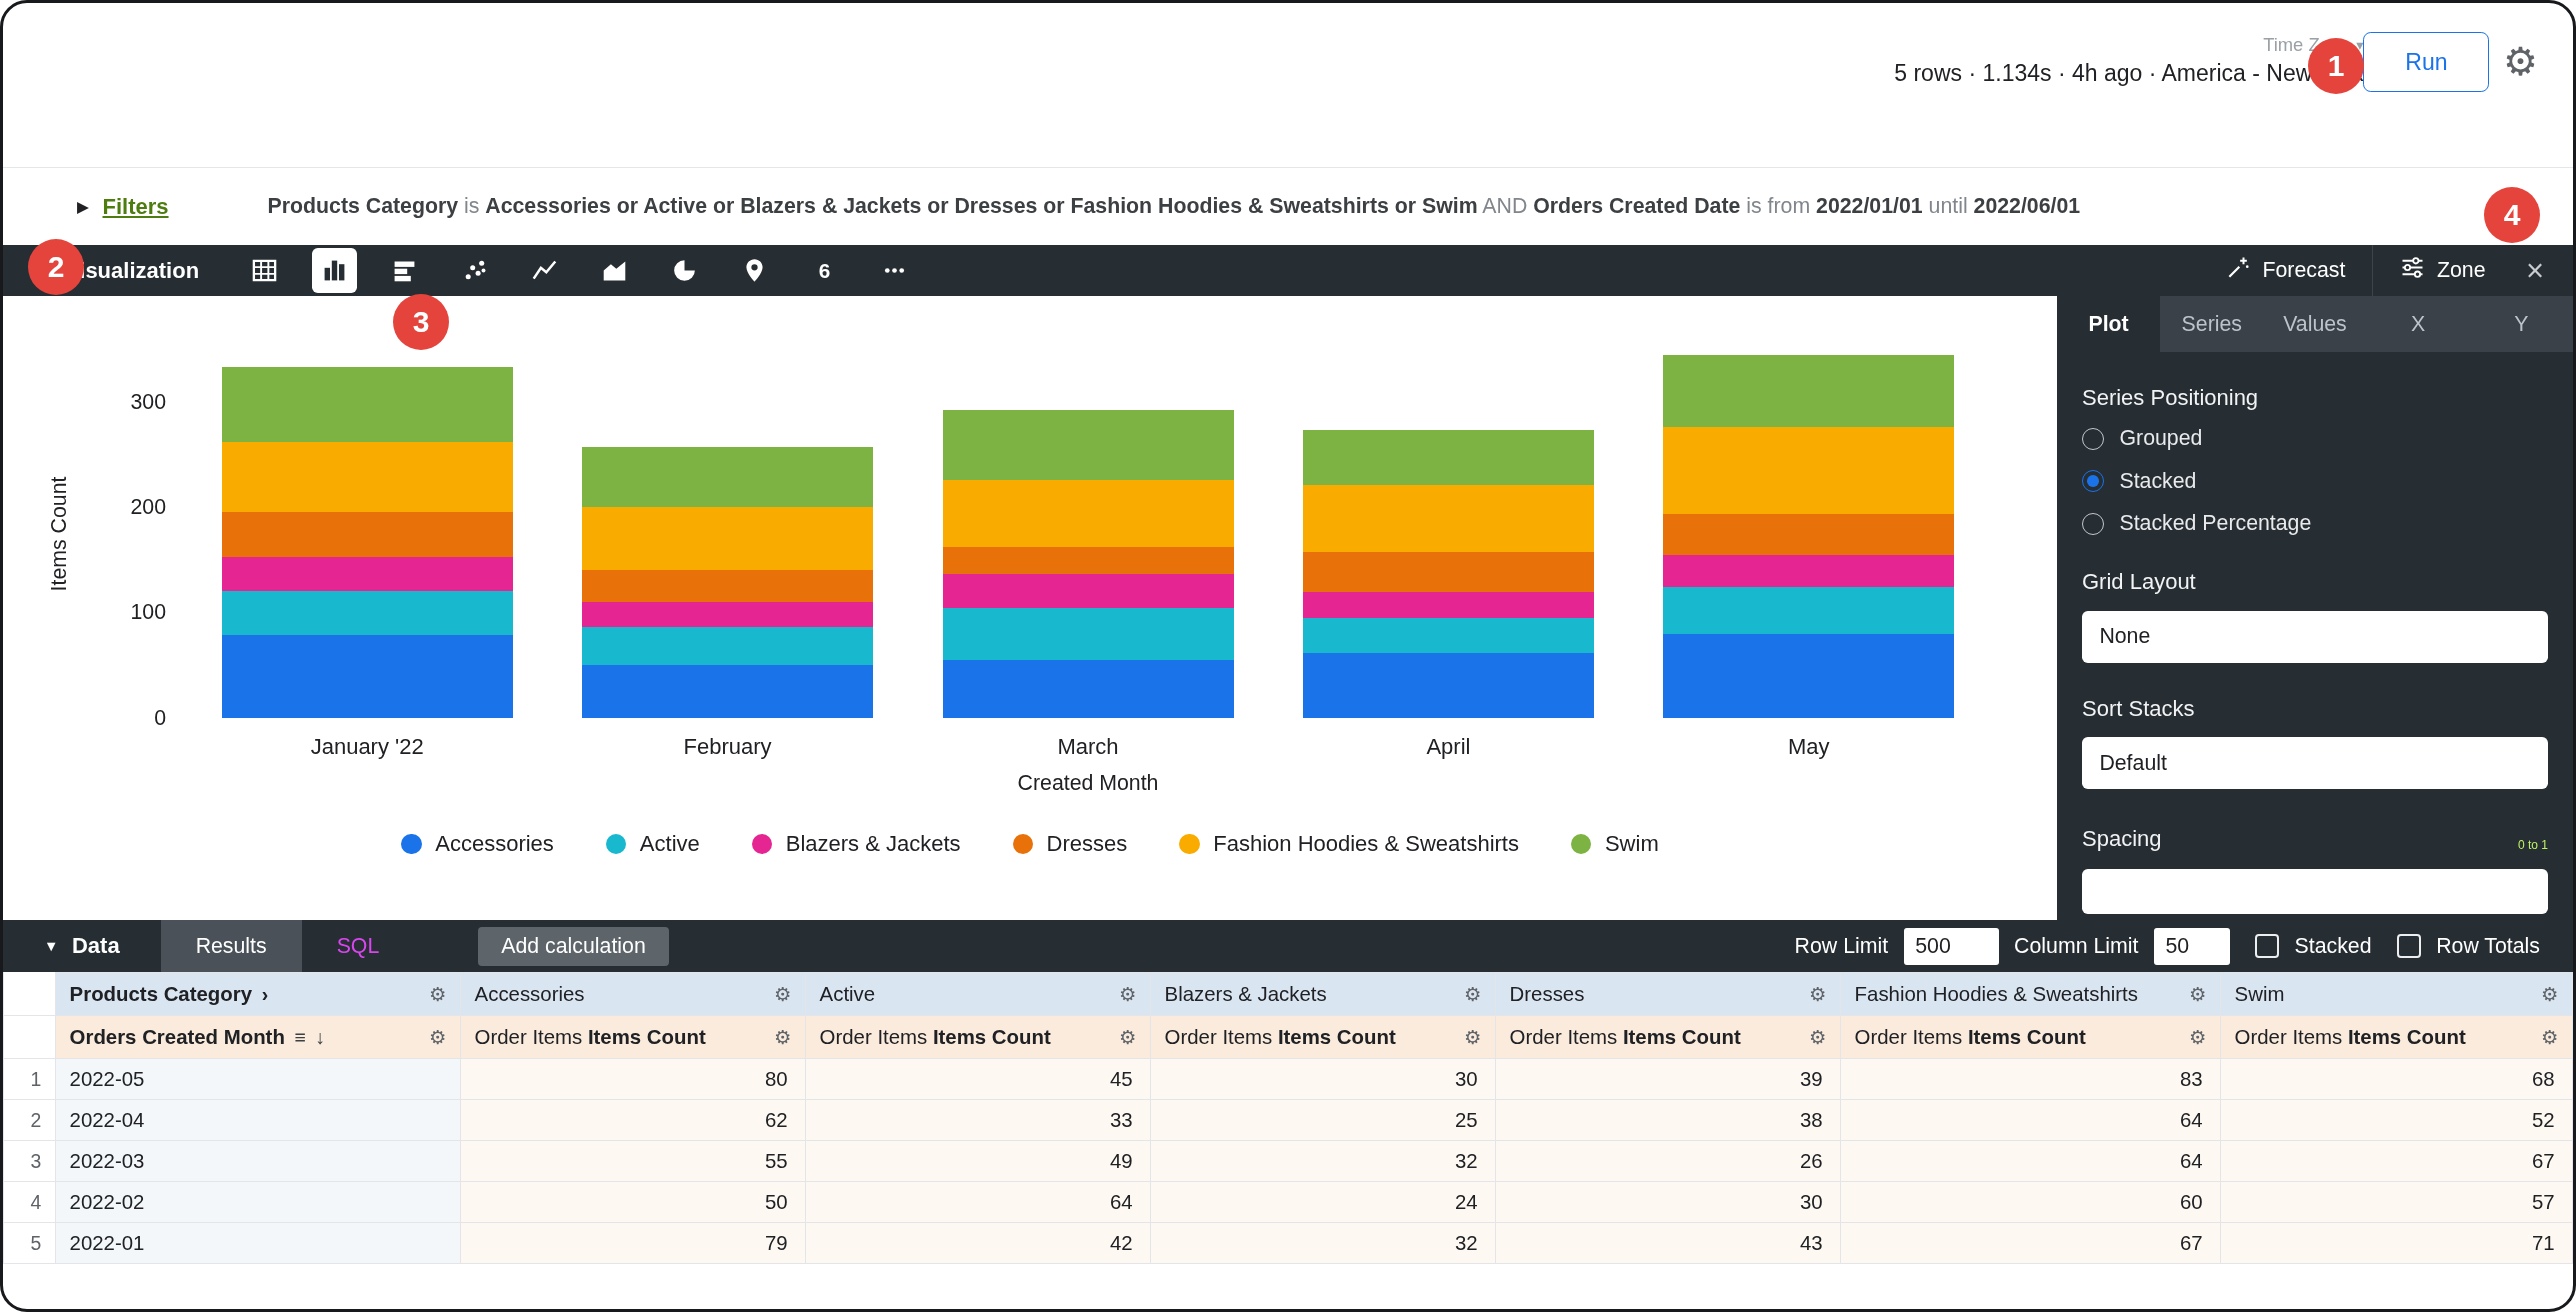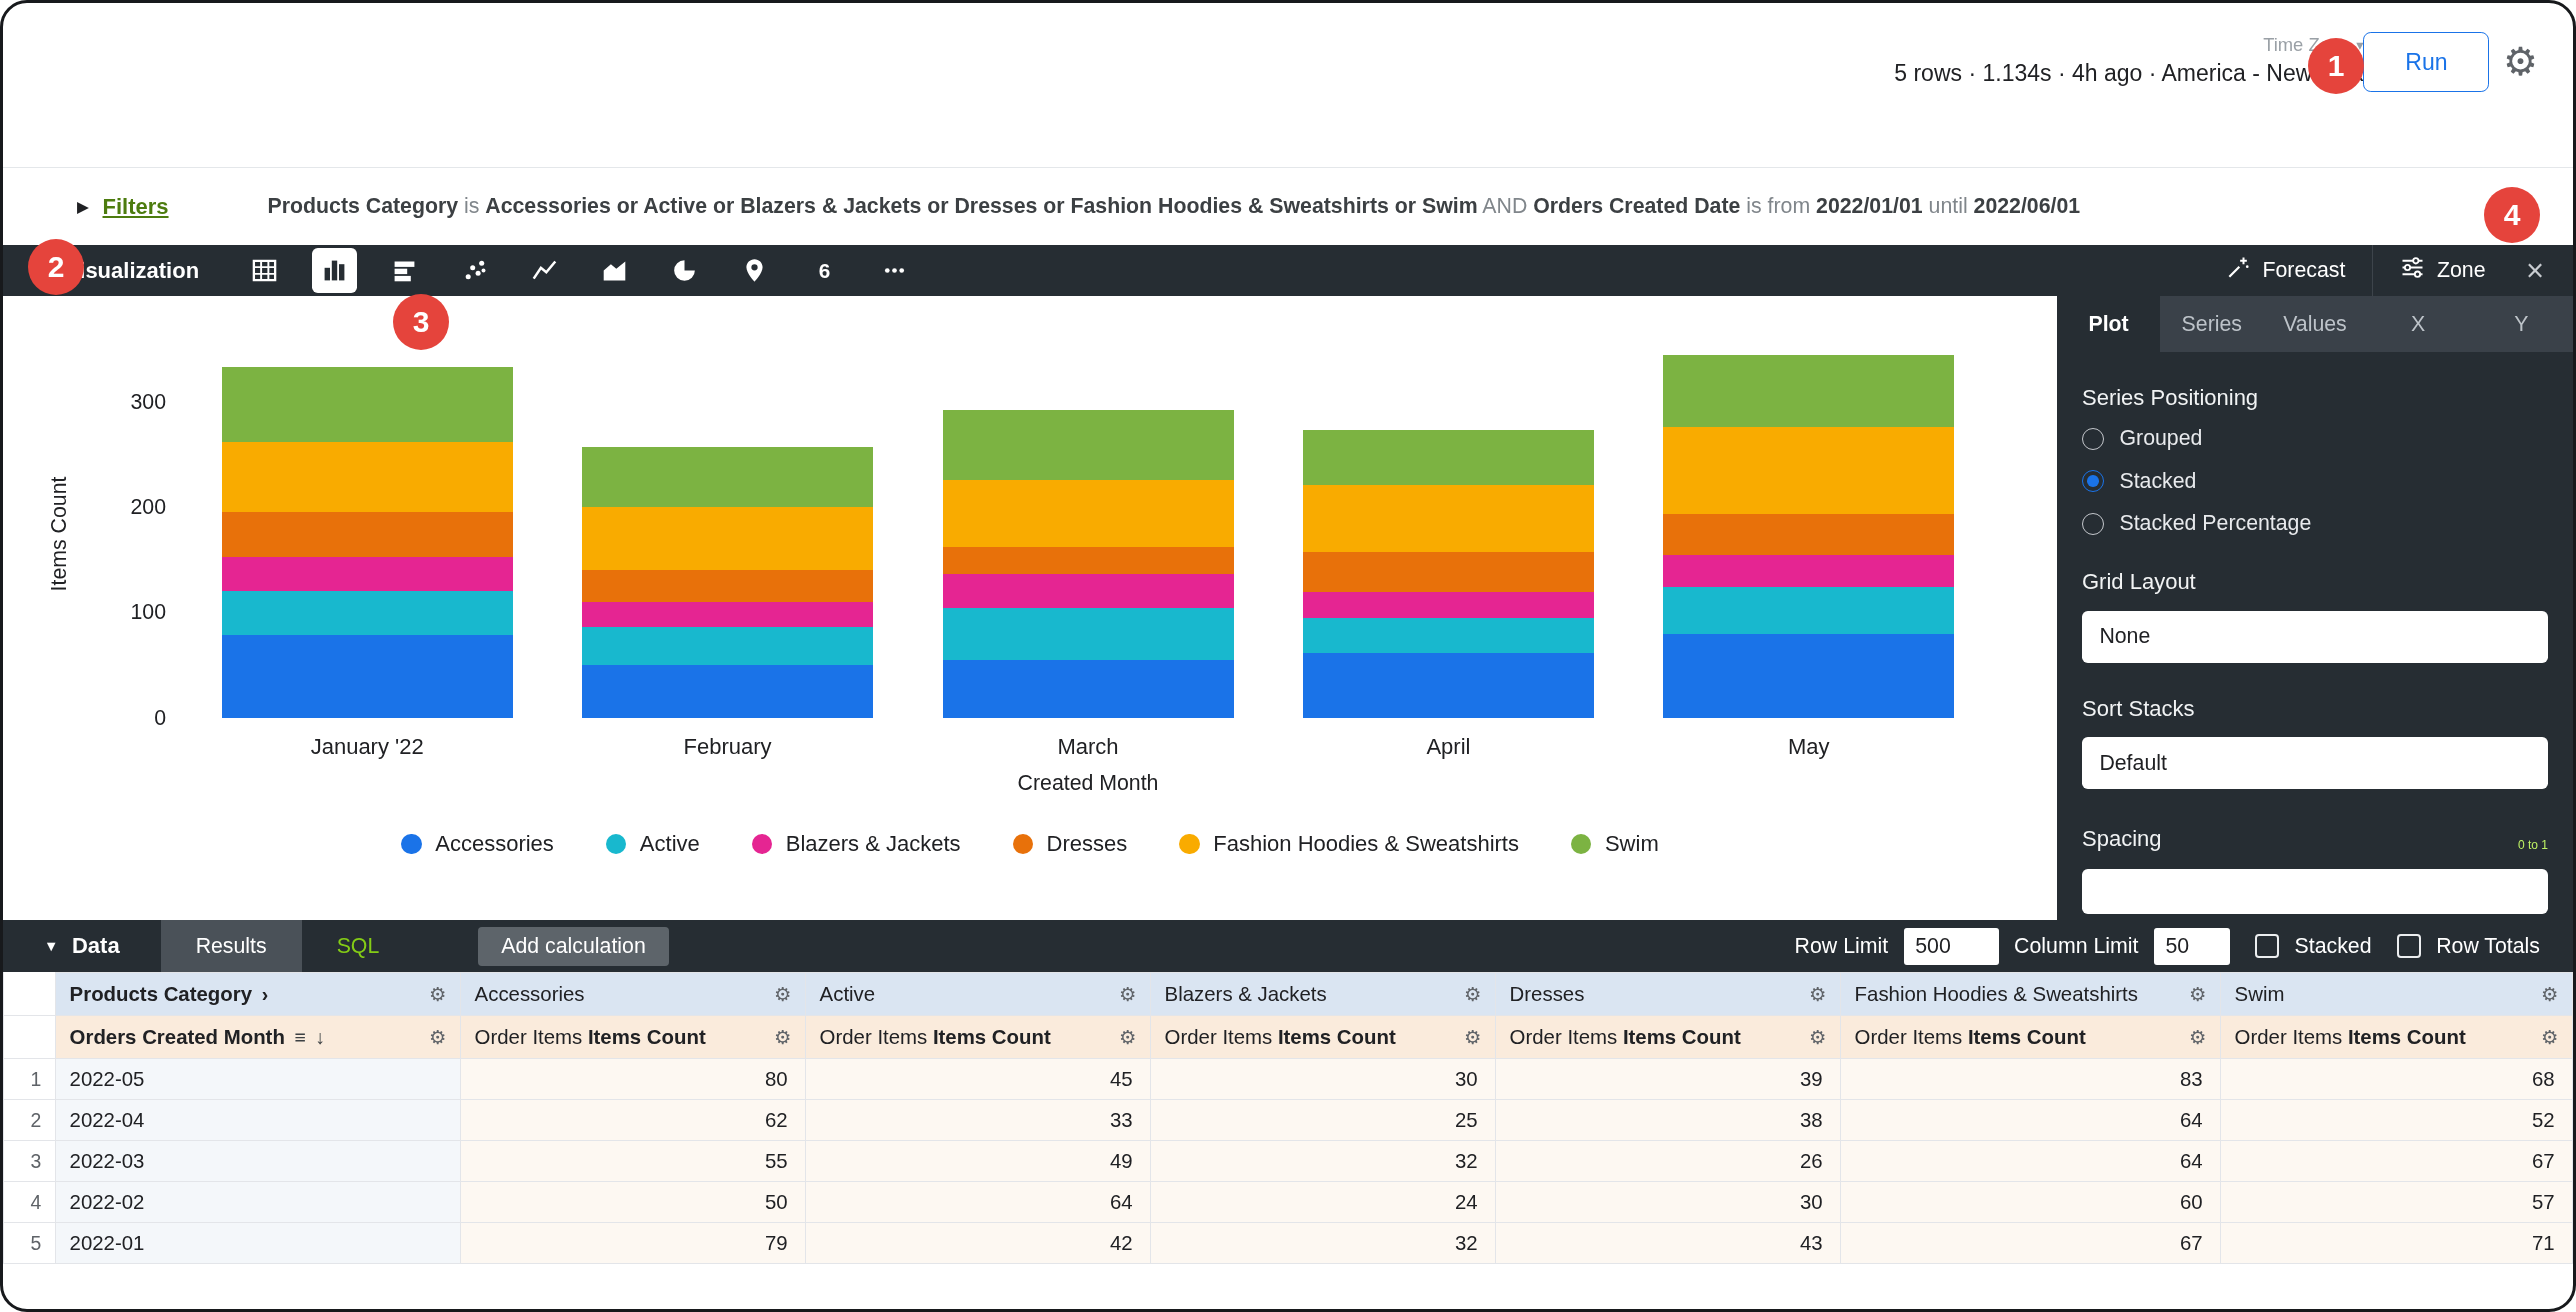--- a/index.html
+++ b/index.html
@@ -79,21 +79,21 @@
   .sp-row { display:flex; justify-content:space-between; align-items:flex-end; margin-top:37px; }
   .sp-row .plabel { margin:0; }
   .sp-range { font-size:12px; color:#bef264; }
   .sp-input { margin-top:17.4px; height:45px; background:#fff; border-radius:5.8px; }
 
   
   .data-bar { height:52px; background:#262d33; display:flex; align-items:center; }
   .d-caret { color:#fff; font-size:14.5px; margin:0 13.6px 0 41px; cursor:pointer; }
   .d-label { color:#fff; font-size:22px; font-weight:700; margin-right:41px; }
   .dtabs { display:flex; height:52px; }
-  .dtab { padding:0 35px; display:flex; align-items:center; font-size:21.3px; color:#84cc16; cursor:pointer; }
+  .dtab { padding:0 35px; display:flex; align-items:center; font-size:21.3px; color:#d946ef; cursor:pointer; }
   .dtab.active { background:#4a5158; color:#fff; }
   .add-calc { margin-left:64px; height:39px; padding:0 23px; background:#5d646a; color:#fff;
               border:none; border-radius:3.9px; font-size:21.3px; font-family:inherit; cursor:pointer; }
   .d-right { margin-left:auto; display:flex; align-items:center; gap:15.5px; padding-right:33px; }
   .d-lab { color:#fff; font-size:21.3px; white-space:nowrap; }
   .d-input { width:95px; height:37px; border:none; border-radius:2.9px; background:#fff; color:#202124;
              font-size:21.3px; font-family:inherit; padding:0 11.6px; }
   .d-input.small { width:76px; }
   .chk { width:24px; height:24px; border:2.4px solid #eceef0; border-radius:3.9px; background:transparent;
          display:inline-block; cursor:pointer; margin-left:9.7px; flex:none; }

